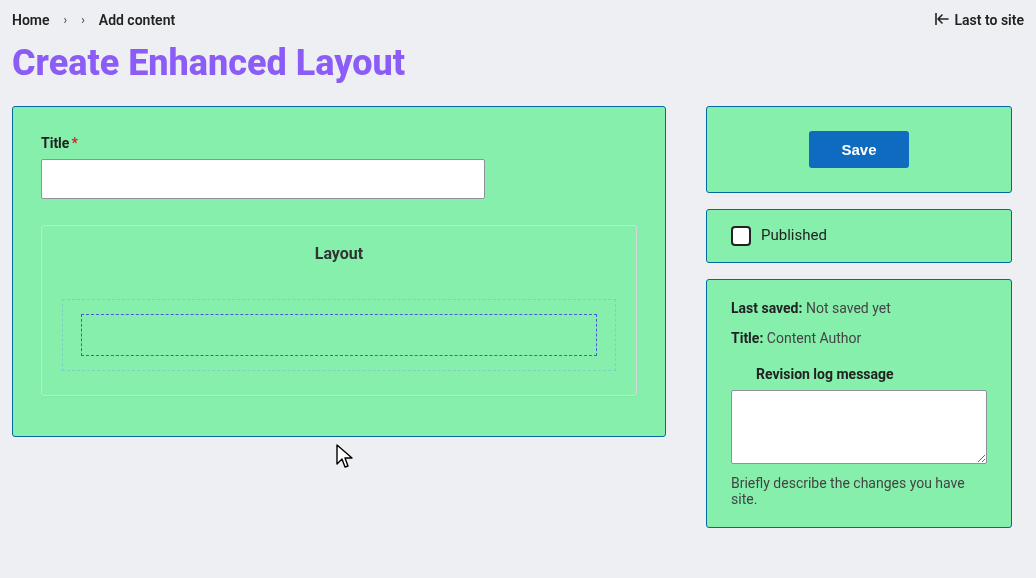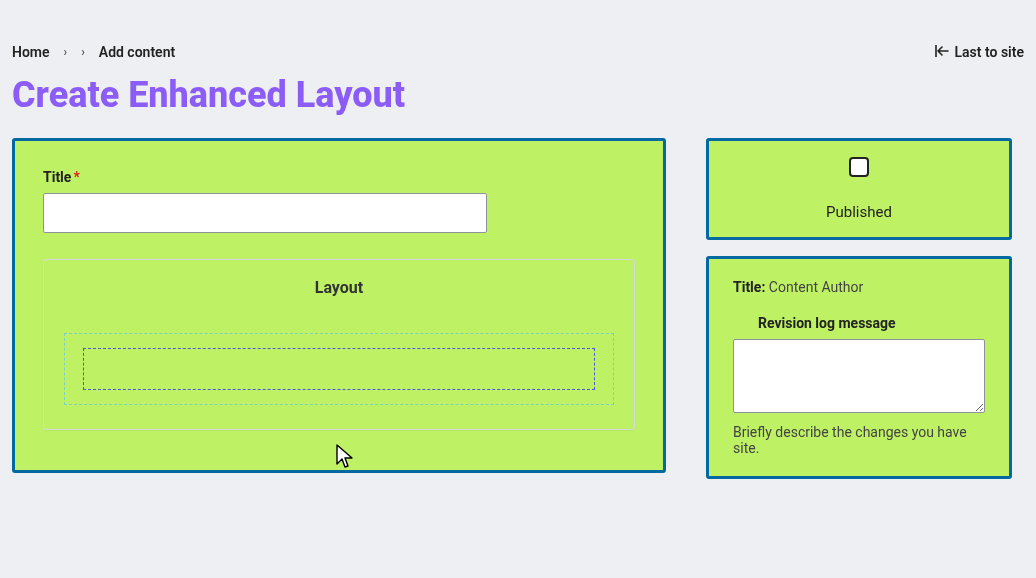--- a/index.html
+++ b/index.html
@@ -15,21 +15,20 @@
       overflow: hidden;
       color: #222;
     }
     .breadcrumb-row {
       display: flex;
       justify-content: space-between;
       align-items: center;
       padding: 12px 12px 0 12px;
       font-size: 14px;
       font-weight: 600;
-      margin-top: 32px;
     }
     .breadcrumbs {
       display: flex;
       align-items: center;
       gap: 14px;
     }
     .breadcrumb-item {
       color: #222;
     }
     .breadcrumb-sep {
@@ -60,22 +59,22 @@
     .main-col {
       width: 654px;
     }
     .side-col {
       width: 306px;
       display: flex;
       flex-direction: column;
       gap: 16px;
     }
     .card {
-      background: #bef264;
-      border: 3px solid #0369a1;
+      background: #86efac;
+      border: 1px solid #0369a1;
       border-radius: 3px;
     }
     .main-card {
       padding: 28px 28px 40px 28px;
     }
     .field-label {
       font-size: 14px;
       font-weight: 700;
       margin-bottom: 8px;
       display: block;
@@ -126,24 +125,23 @@
       font-weight: 700;
       font-size: 15px;
       border: none;
       border-radius: 3px;
       padding: 10px 32px;
       cursor: pointer;
     }
     .published-card {
       padding: 16px 24px;
       display: flex;
-      align-items: center;
-      gap: 26px;
+      align-items: flex-start;
+      gap: 10px;
       font-size: 15px;
-      flex-direction: column;
     }
     .checkbox {
       width: 20px;
       height: 20px;
       border: 2px solid #222;
       border-radius: 4px;
       background: #fff;
       cursor: pointer;
     }
     .meta-card {
@@ -223,27 +221,34 @@
       <div class="layout-section">
         <div class="layout-heading">Layout</div>
         <div class="layout-outer-dashed">
           <div class="layout-inner-dashed"></div>
         </div>
       </div>
     </div>
   </div>
 
   <div class="side-col">
+    <div class="card save-card">
+      <button class="save-btn">Save</button>
+    </div>
 
     <div class="card published-card">
       <div class="checkbox"></div>
       <span>Published</span>
     </div>
 
     <div class="card meta-card">
+      <div class="meta-row">
+        <span class="meta-label">Last saved:</span>
+        <span class="meta-value">Not saved yet</span>
+      </div>
       <div class="meta-row">
         <span class="meta-label">Title:</span>
         <span class="meta-value">Content Author</span>
       </div>
       <label class="revision-label">Revision log message</label>
       <textarea class="revision-textarea" style=""></textarea>
       <div class="revision-help">Briefly describe the changes you have site.</div>
     </div>
   </div>
 

